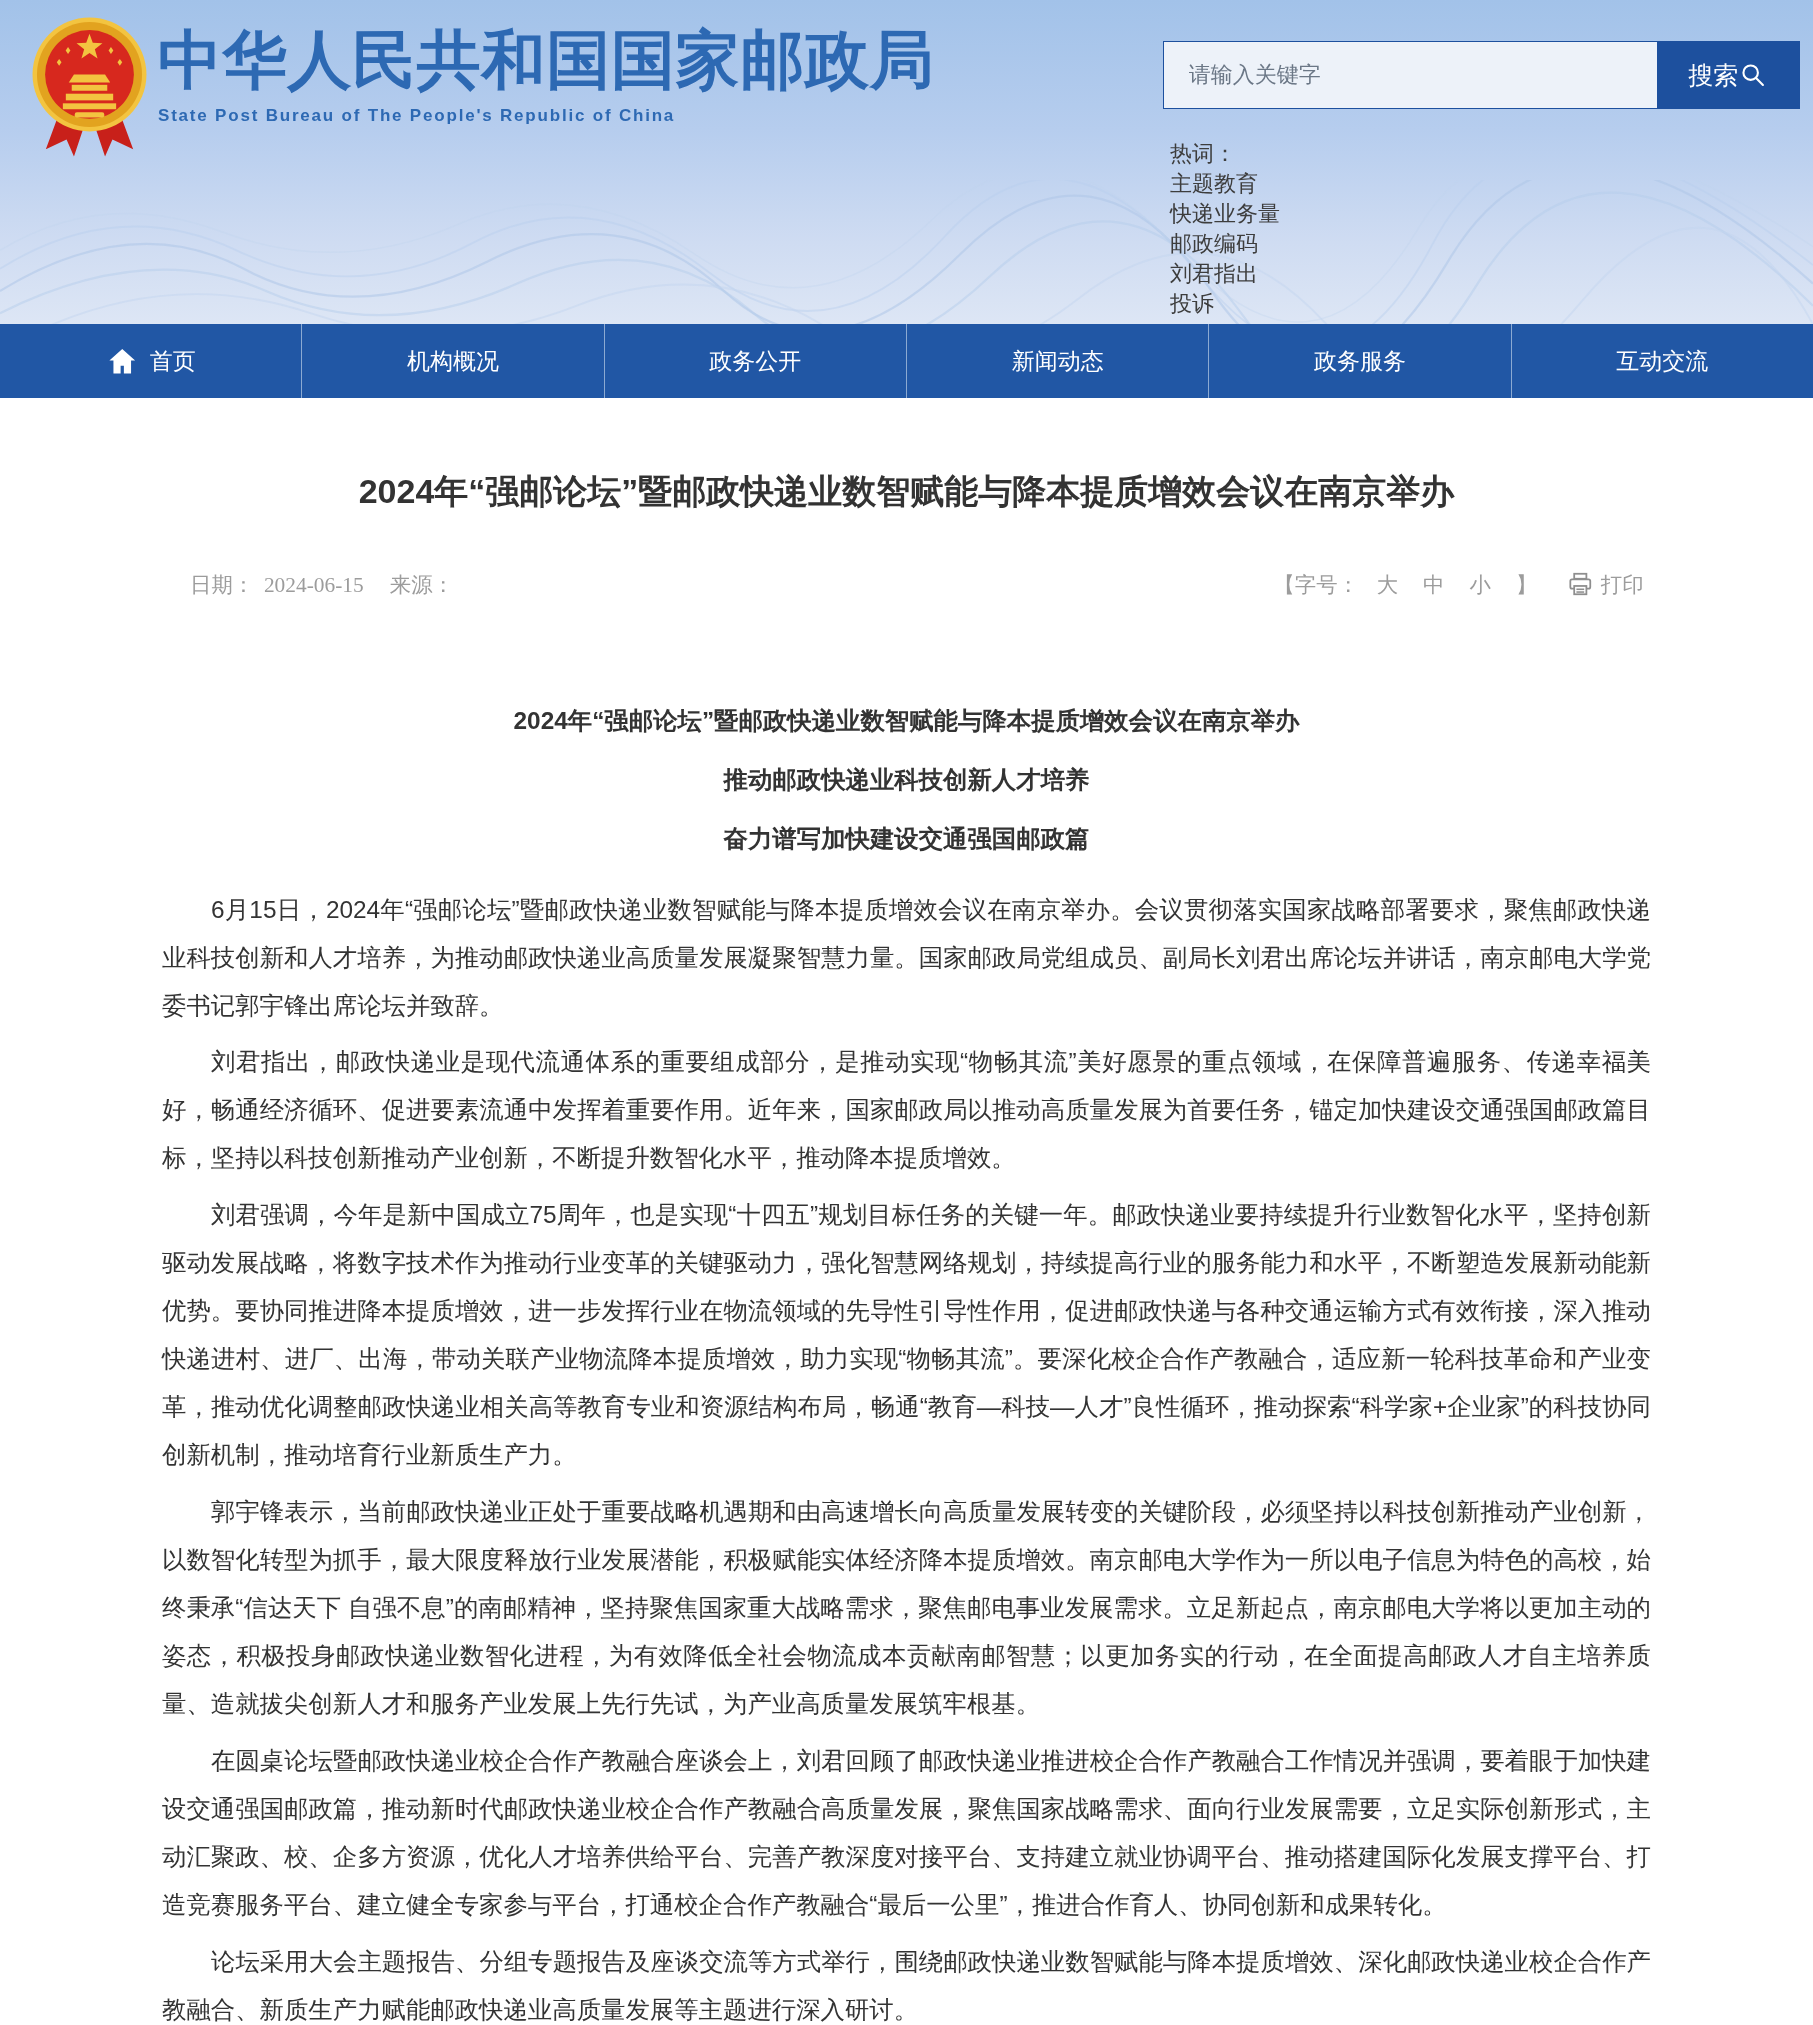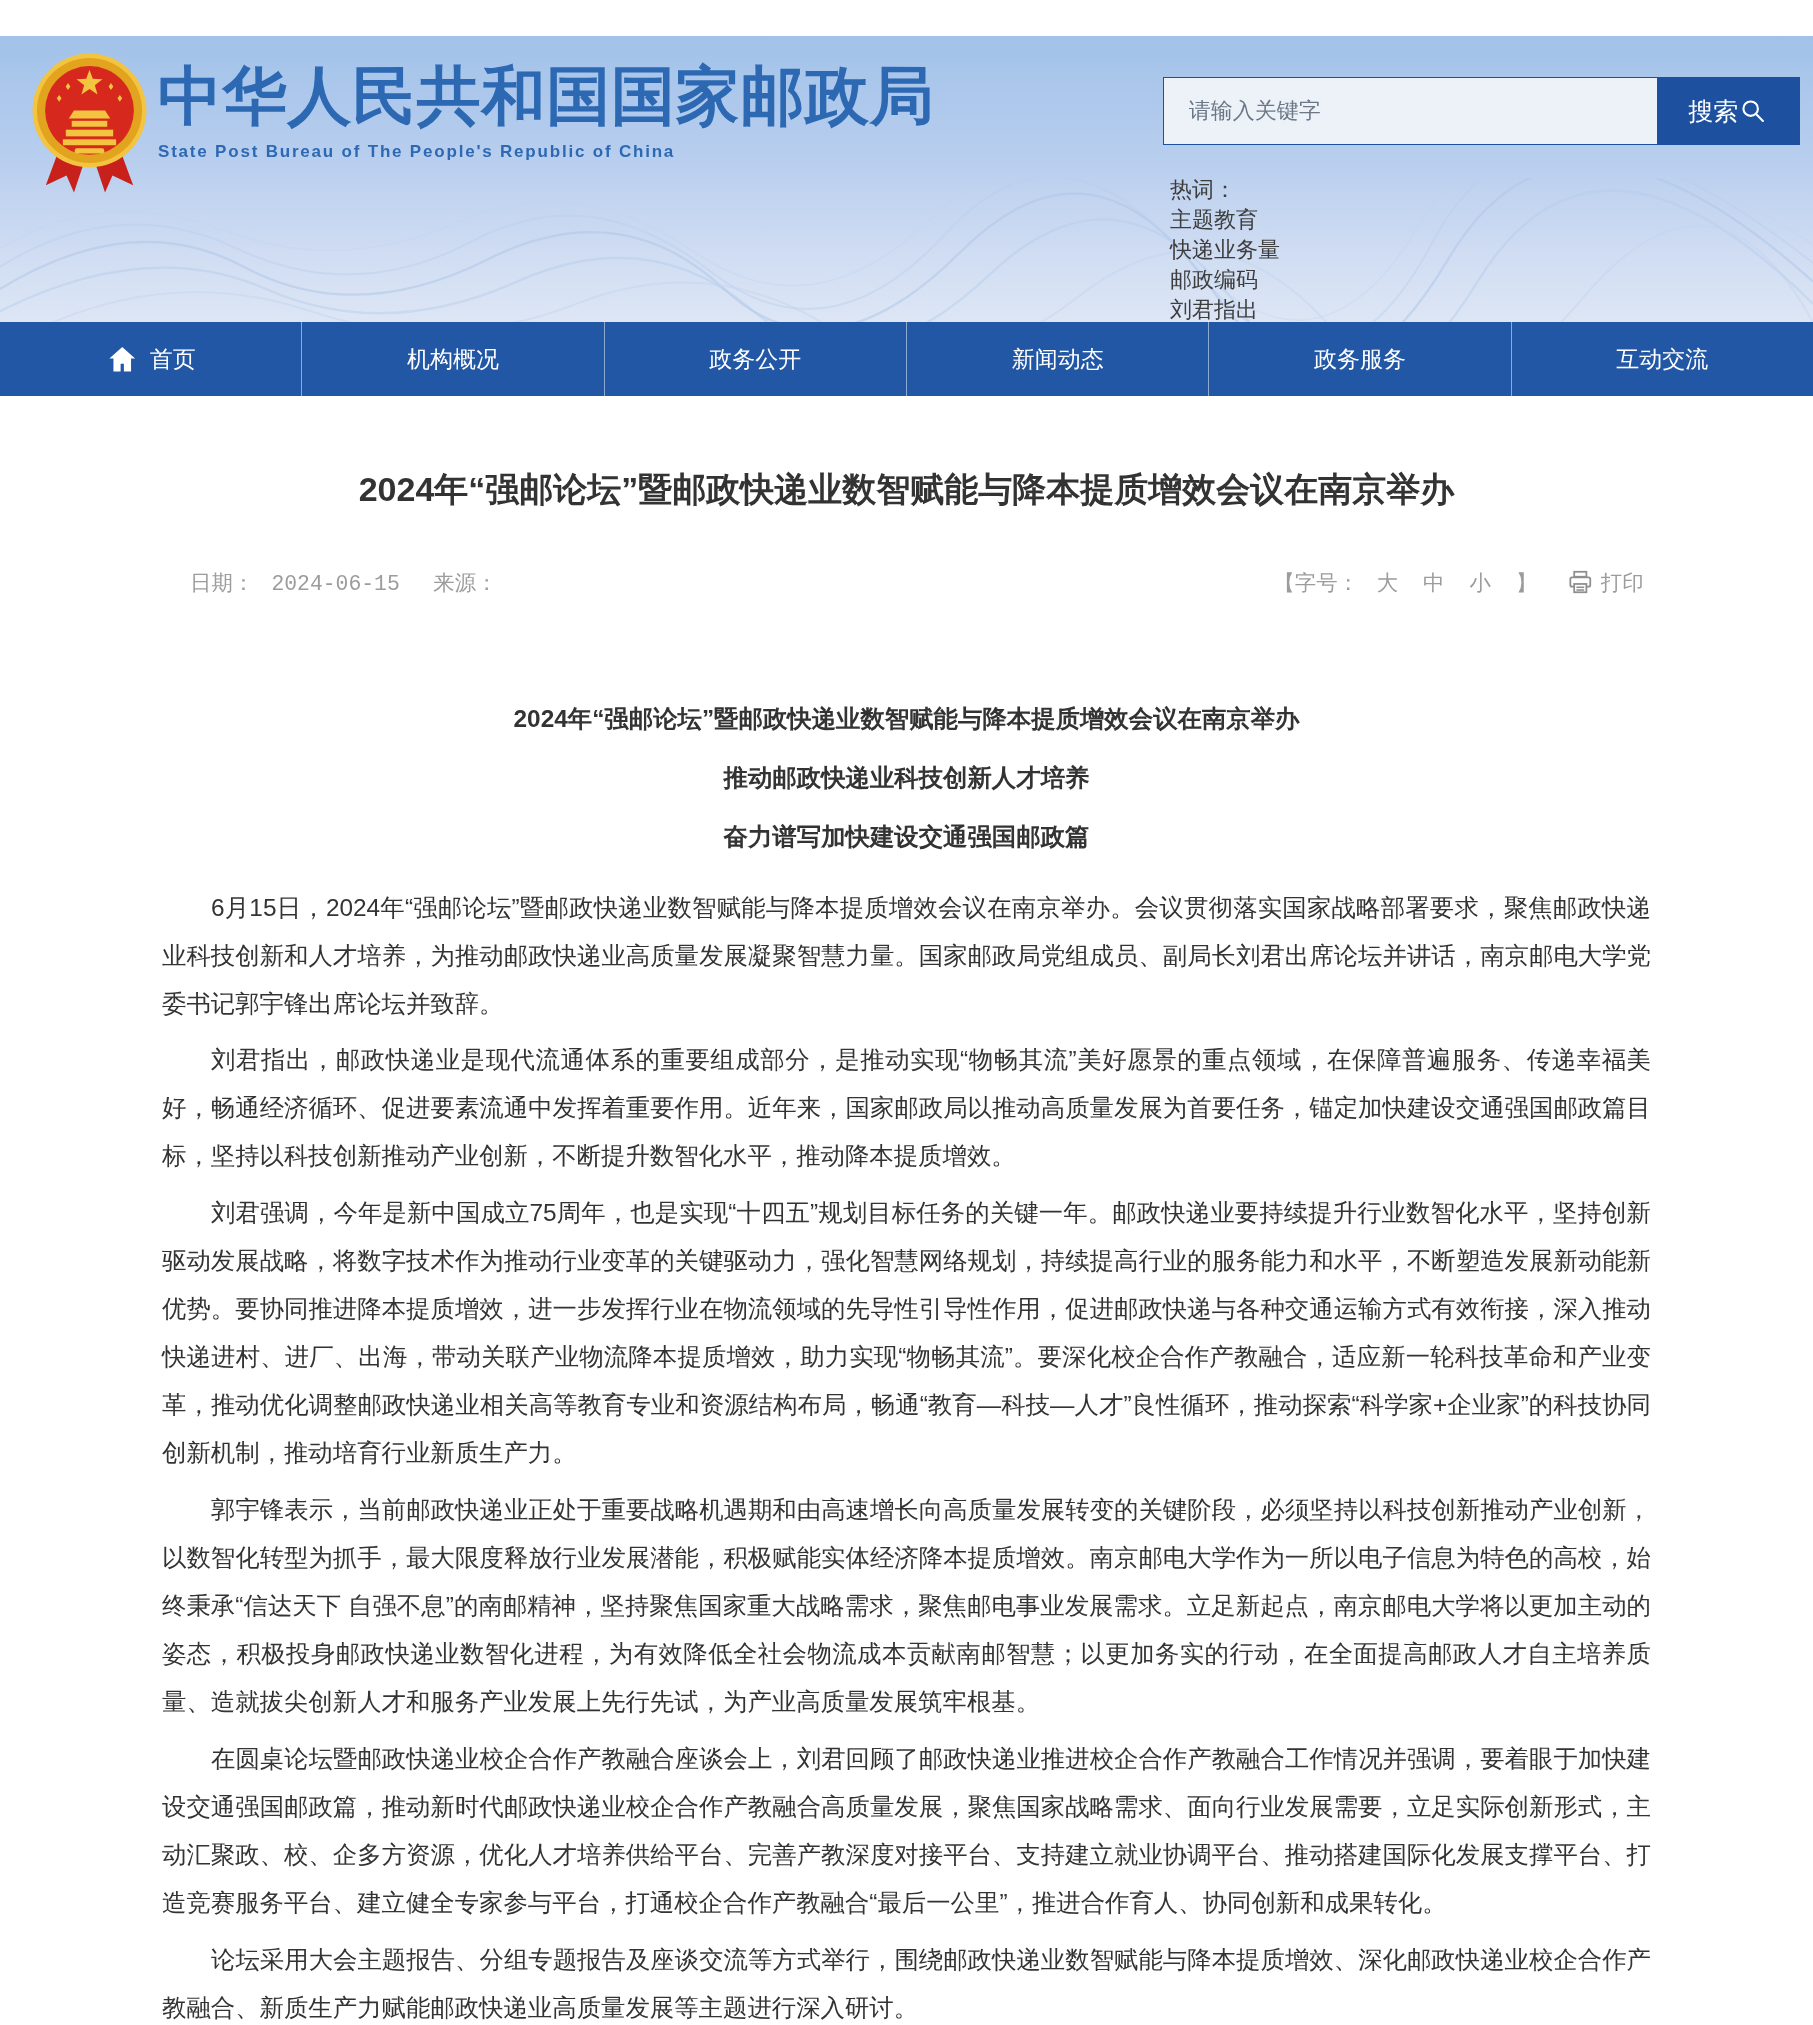--- a/index.html
+++ b/index.html
@@ -3,24 +3,23 @@
 <meta charset="utf-8">
 <style>
   html,body{margin:0;padding:0;}
   body{
     width:1813px;height:2025px;background:#ffffff;
     font-family:"Liberation Sans","DejaVu Sans",sans-serif;
     color:#333;overflow:hidden;position:relative;
   }
   
   .header{
-    position:relative;height:286px;
+    position:relative;height:324px;
     background:linear-gradient(180deg,#a2c2e9 0%,#b6cdee 40%,#cfdcf2 75%,#dde6f5 100%);
     overflow:hidden;
-    margin-top:36px;
   }
   .waves{position:absolute;left:0;bottom:-4.4px;width:1813px;height:148px;}
   .emblem{position:absolute;left:31px;top:16.3px;width:117px;height:148px;}
   .titles{position:absolute;left:158px;top:25px;}
   .site-title{font-size:64px;font-weight:bold;color:#2d69b3;letter-spacing:0.7px;line-height:71px;white-space:nowrap;}
   .site-subtitle{margin-top:10.3px;font-size:17px;font-weight:bold;color:#2d69b3;letter-spacing:1.8px;white-space:nowrap;}
   .search-area{position:absolute;right:13.3px;top:41px;width:637px;}
   .search-box{display:flex;height:68px;border:1.5px solid #1d509e;background:#edf2f9;box-sizing:border-box;}
   .search-input{flex:1;border:none;outline:none;background:#edf2f9;padding:0 17.7px 0 25px;font-size:22px;color:#333;font-family:inherit;}
   .search-input::placeholder{color:#6b7786;}
@@ -29,21 +28,21 @@
   .hotwords .hw-label{margin-right:25px;}
   .hotwords a{color:#3d3d3d;text-decoration:none;margin-right:20.7px;cursor:pointer;}
   
   .nav{display:flex;height:74px;background:#2157a5;}
   .nav-item{flex:1;display:flex;align-items:center;justify-content:center;gap:11.8px;color:#ffffff;font-size:23px;cursor:pointer;}
   .nav-item + .nav-item{border-left:1.5px solid rgba(230,238,248,0.55);align-items:center;}
   
   .container{width:1489px;margin:0 auto;}
   .article-title{padding-top:70px;text-align:center;font-size:34px;font-weight:bold;color:#333;line-height:46px;}
   .meta-row{display:flex;justify-content:space-between;align-items:center;margin-top:56px;
-    font-family:Liberation Mono, monospace;font-size:21.4px;color:#9c9c9c;padding:0 7.4px 0 28px;gap:44px;}
+    font-family:Liberation Serif, serif;font-size:21.4px;color:#9c9c9c;padding:0 7.4px 0 28px;gap:44px;}
   .meta-left span{margin-right:4.4px;}
   .meta-right{display:flex;align-items:center;}
   .meta-right .bracket{margin-right:17.7px;}
   .size-opt{margin-right:25px;cursor:pointer;}
   .size-opt:last-of-type{margin-right:4.4px;}
   .print-btn{display:flex;align-items:center;gap:7.4px;margin-left:29.6px;cursor:pointer;color:#9c9c9c;}
   .subtitles{margin-top:105px;text-align:center;}
   .subtitle{font-size:24.4px;font-weight:bold;color:#333;line-height:34px;margin-bottom:25px;}
   .paragraphs{margin-top:29.6px;font-size:24.4px;color:#333;line-height:48px;text-align:justify;}
   .paragraphs p{margin:0 0 8.9px 0;text-indent:49px;}

